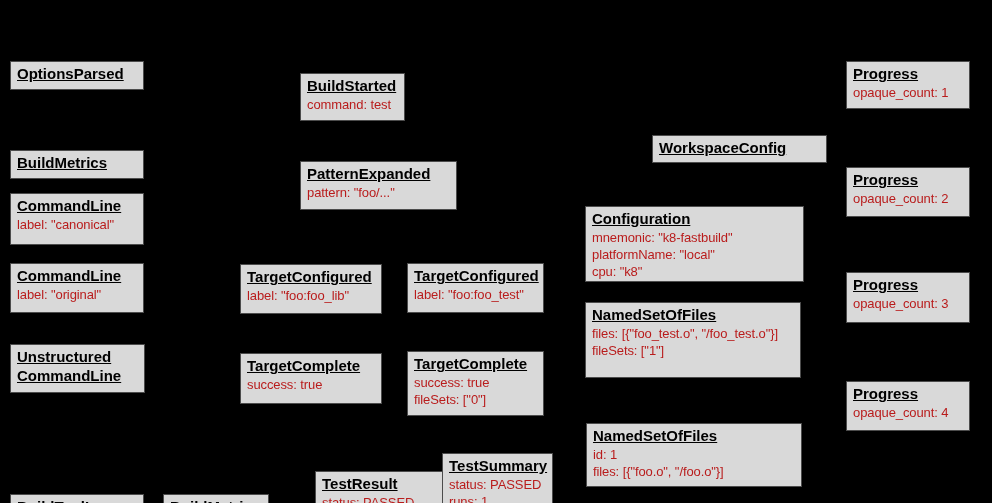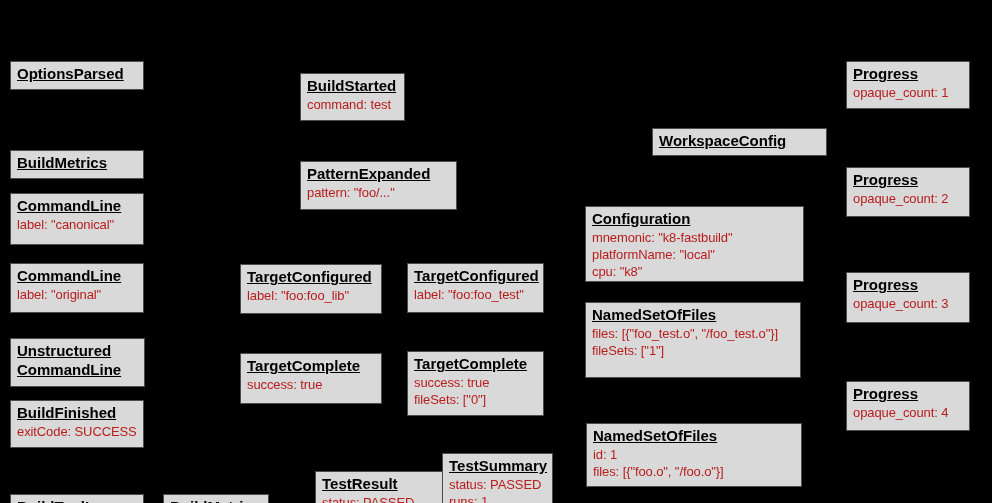--- a/index.html
+++ b/index.html
@@ -28,29 +28,25 @@
   <div class="box" style="left:10px;top:145px;width:134px;height:52px">
     <div class="t">CommandLine</div>
     <div class="l">label: "canonical"</div>
   </div>
 
   <div class="box" style="left:10px;top:215px;width:134px;height:50px">
     <div class="t">CommandLine</div>
     <div class="l">label: "original"</div>
   </div>
 
-  <div class="box" style="left:10px;top:290px;width:135px;height:49px">
+  <div class="box" style="left:10px;top:296px;width:135px;height:49px">
     <div class="t">Unstructured
 CommandLine</div>
   </div>
 
-  <div class="box" style="left:10px;top:352px;width:134px;height:48px">
-    <div class="t">BuildFinished</div>
-    <div class="l">exitCode: SUCCESS</div>
-  </div>
 
   <div class="box" style="left:10px;top:446px;width:134px;height:30px">
     <div class="t">BuildToolLogs</div>
   </div>
 
   <div class="box" style="left:163px;top:446px;width:106px;height:30px">
     <div class="t">BuildMetrics</div>
   </div>
 
   <div class="box" style="left:300px;top:25px;width:105px;height:48px">
@@ -88,21 +84,21 @@
     <div class="t">TestResult</div>
     <div class="l">status: PASSED</div>
   </div>
 
   <div class="box" style="left:442px;top:405px;width:111px;height:58px">
     <div class="t">TestSummary</div>
     <div class="l">status: PASSED</div>
     <div class="l">runs: 1</div>
   </div>
 
-  <div class="box" style="left:652px;top:80px;width:175px;height:28px">
+  <div class="box" style="left:652px;top:87px;width:175px;height:28px">
     <div class="t">WorkspaceConfig</div>
   </div>
 
   <div class="box" style="left:585px;top:158px;width:219px;height:76px">
     <div class="t">Configuration</div>
     <div class="l">mnemonic: "k8-fastbuild"</div>
     <div class="l">platformName: "local"</div>
     <div class="l">cpu: "k8"</div>
   </div>
 

